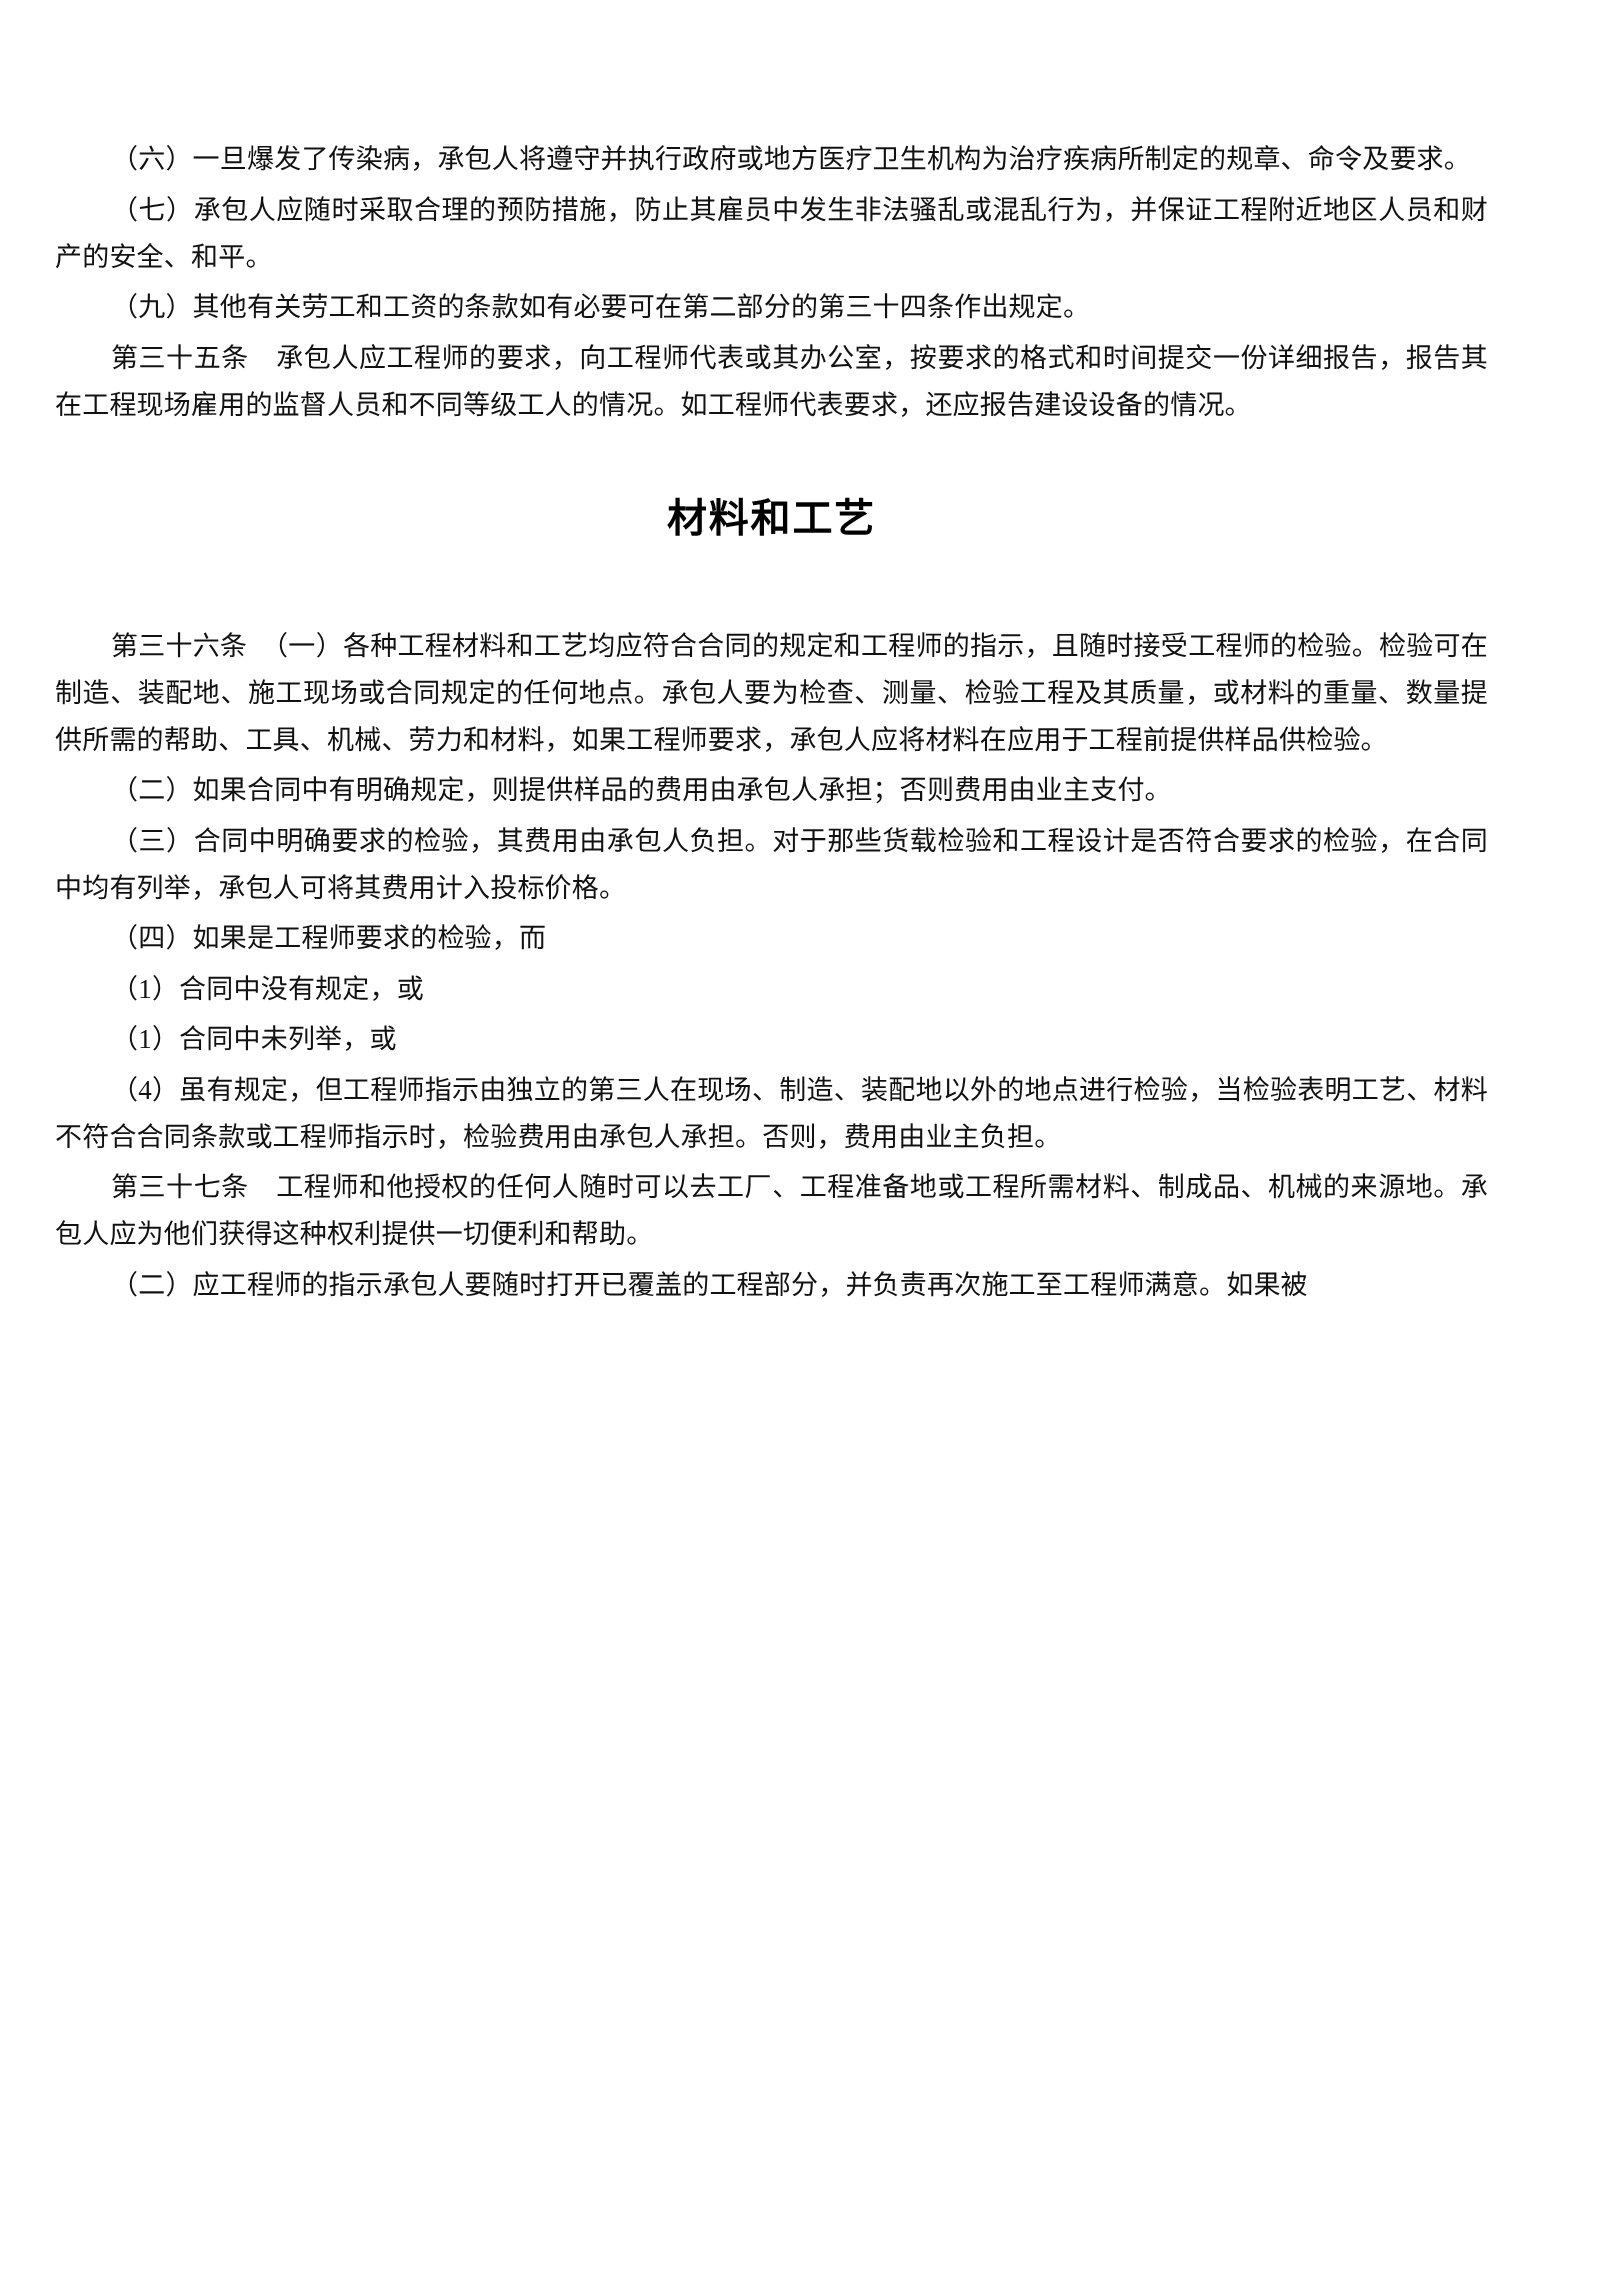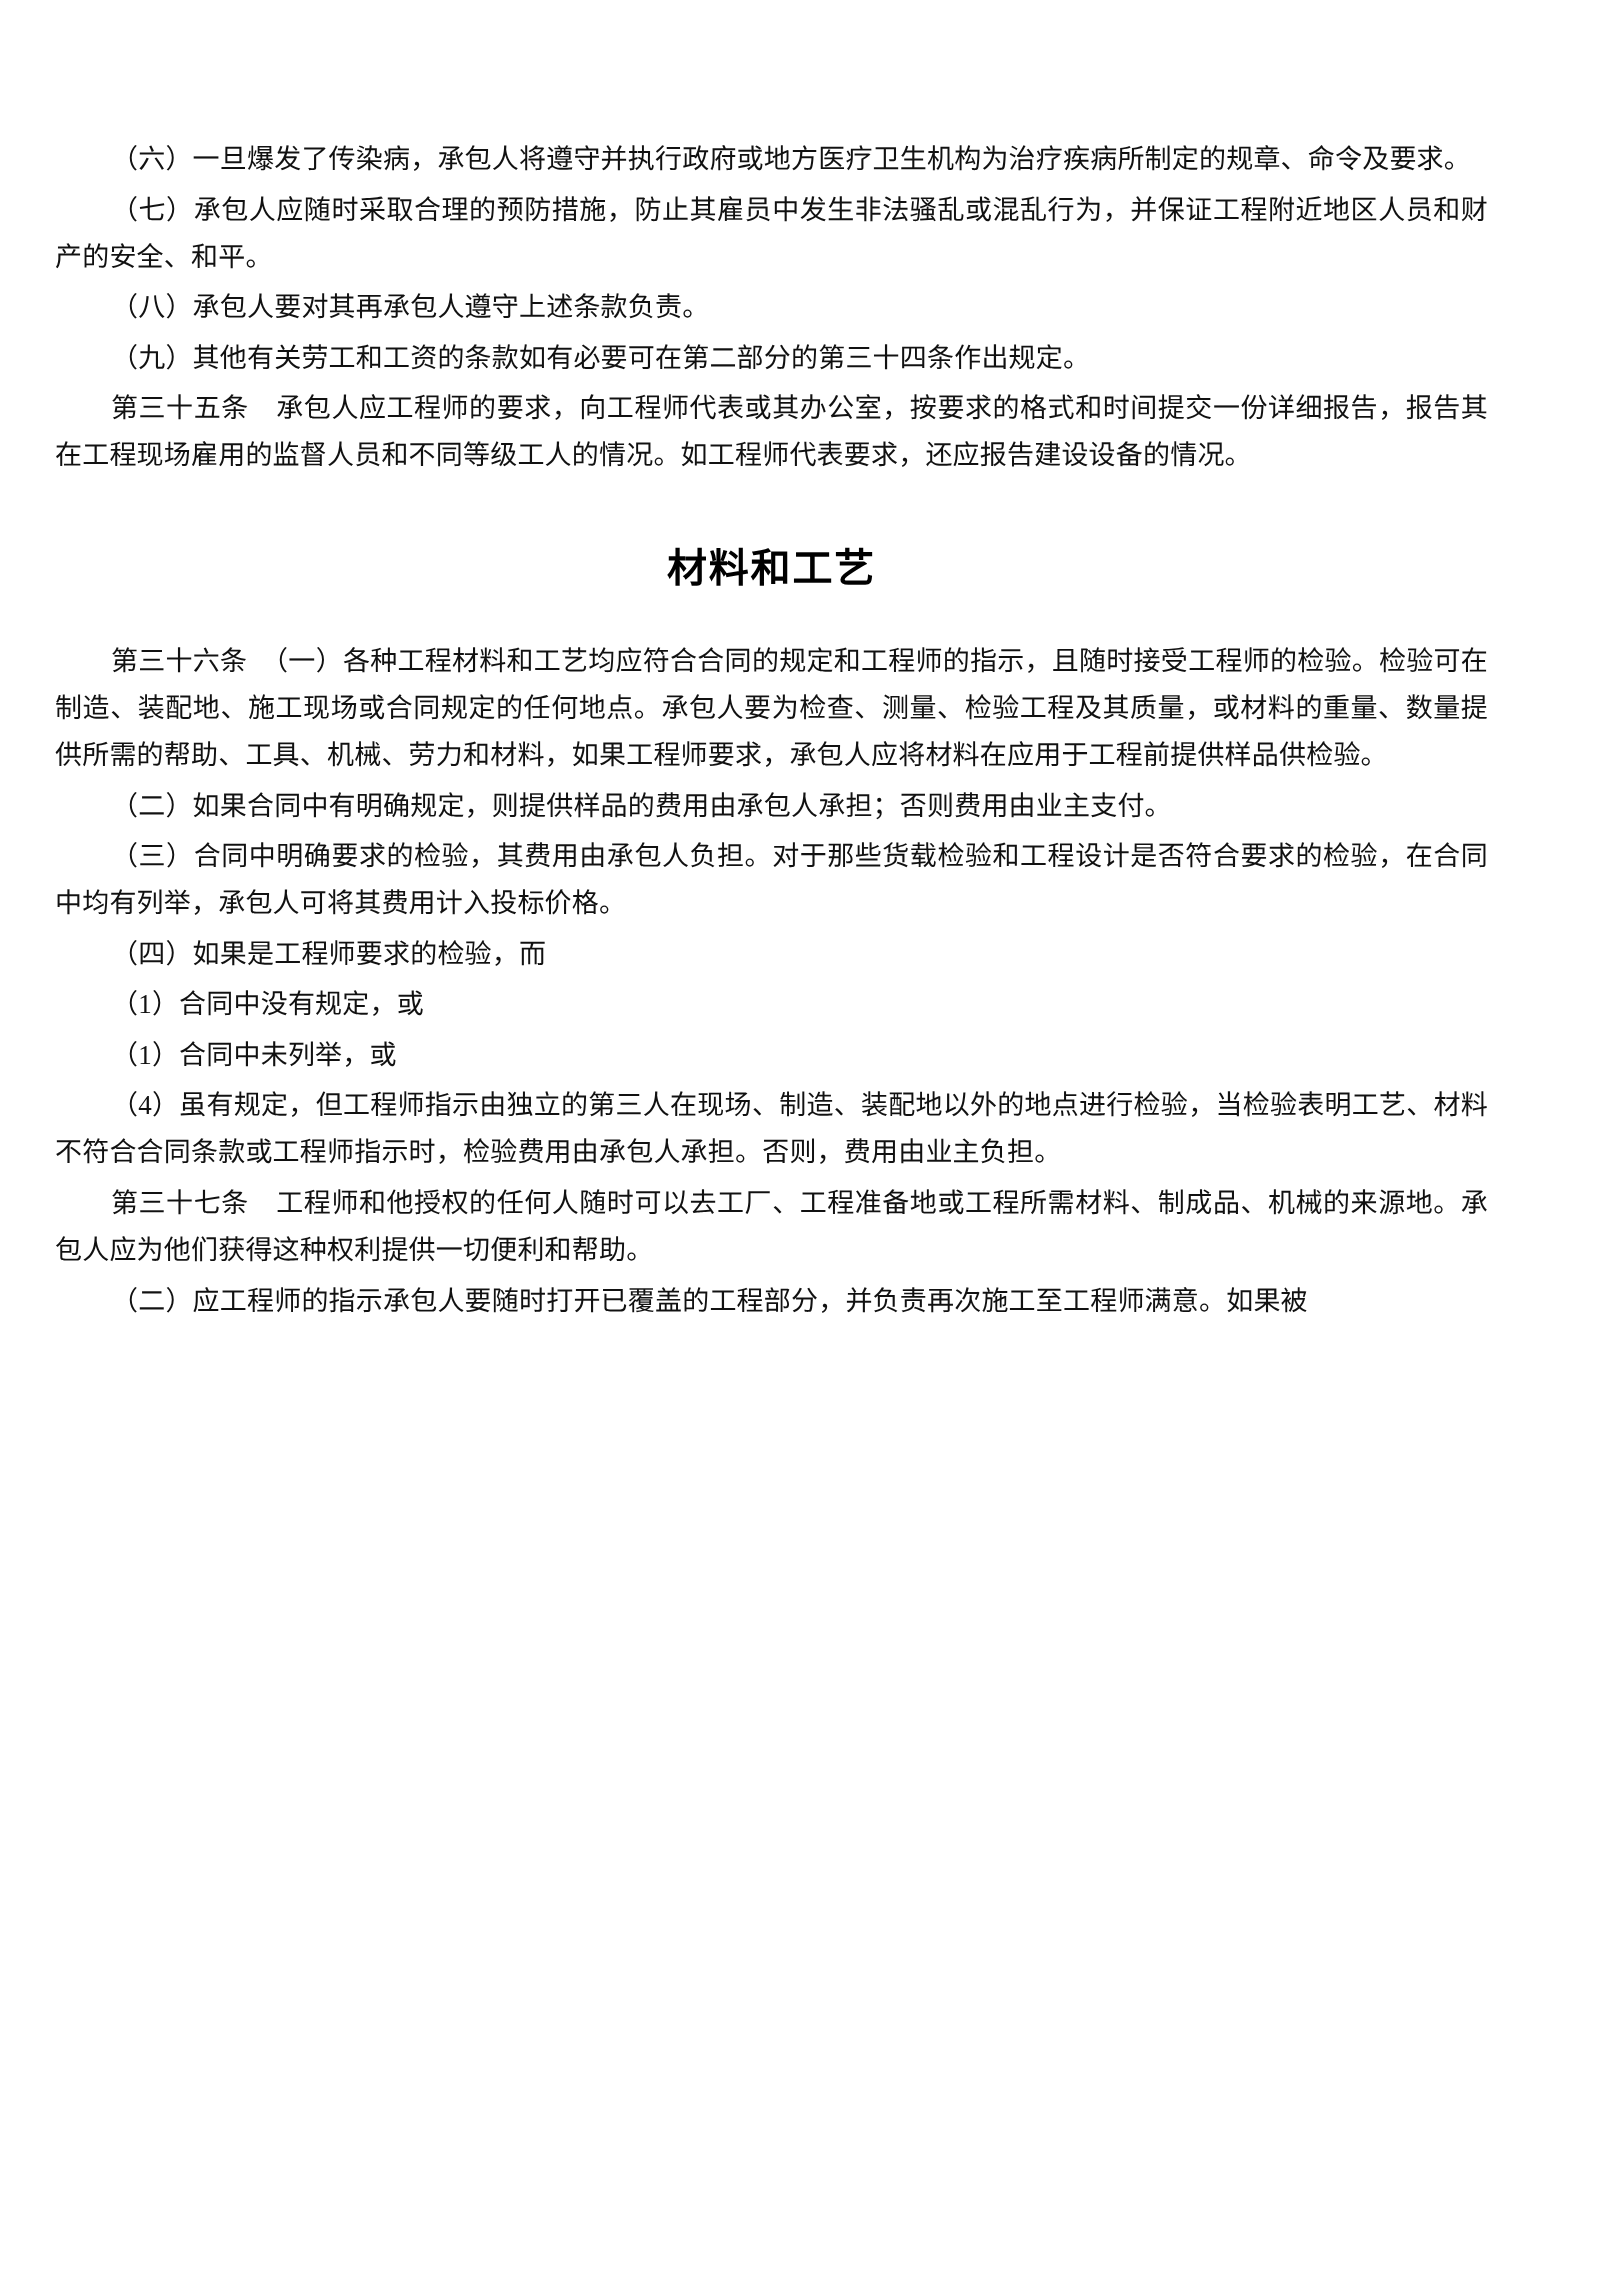--- a/index.html
+++ b/index.html
@@ -33,35 +33,34 @@
   p.indent {
     text-indent: 56px;
   }
   p.indent-sm {
     text-indent: 56px;
   }
   h1.section-title {
     font-size: 40px;
     font-weight: bold;
     text-align: center;
-    margin: 60px 0 39px 0;
+    margin: 60px 0 74px 0;
     letter-spacing: 1.8px;
     line-height: 1.5;
     color: #000000;
   }
 </style>
 </head>
 <body>
 
 <div class="page">
   <div class="doc-body">
 
     <p class="para indent">（六）一旦爆发了传染病，承包人将遵守并执行政府或地方医疗卫生机构为治疗疾病所制定的规章、命令及要求。</p>
     <p class="para indent">（七）承包人应随时采取合理的预防措施，防止其雇员中发生非法骚乱或混乱行为，并保证工程附近地区人员和财产的安全、和平。</p>
-    <p class="para indent">（八）承包人要对其再承包人遵守上述条款负责。</p>
     <p class="para indent">（九）其他有关劳工和工资的条款如有必要可在第二部分的第三十四条作出规定。</p>
     <p class="para indent">第三十五条　承包人应工程师的要求，向工程师代表或其办公室，按要求的格式和时间提交一份详细报告，报告其在工程现场雇用的监督人员和不同等级工人的情况。如工程师代表要求，还应报告建设设备的情况。</p>
 
     <h1 class="section-title">材料和工艺</h1>
 
     <p class="para indent">第三十六条　（一）各种工程材料和工艺均应符合合同的规定和工程师的指示，且随时接受工程师的检验。检验可在制造、装配地、施工现场或合同规定的任何地点。承包人要为检查、测量、检验工程及其质量，或材料的重量、数量提供所需的帮助、工具、机械、劳力和材料，如果工程师要求，承包人应将材料在应用于工程前提供样品供检验。</p>
     <p class="para indent">（二）如果合同中有明确规定，则提供样品的费用由承包人承担；否则费用由业主支付。</p>
     <p class="para indent">（三）合同中明确要求的检验，其费用由承包人负担。对于那些货载检验和工程设计是否符合要求的检验，在合同中均有列举，承包人可将其费用计入投标价格。</p>
     <p class="para indent">（四）如果是工程师要求的检验，而</p>
     <p class="para indent-sm">（1）合同中没有规定，或</p>

